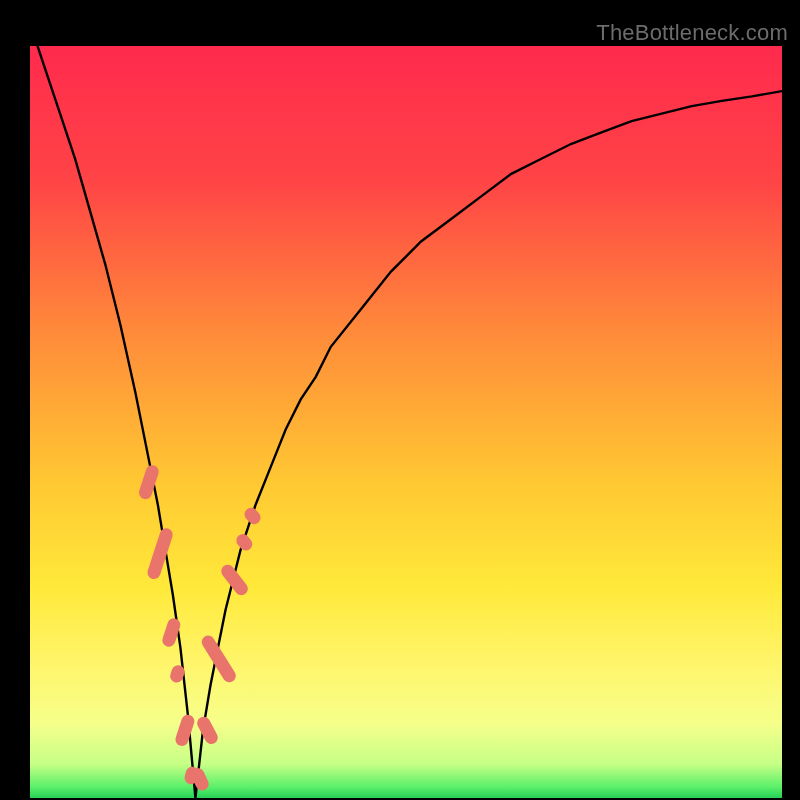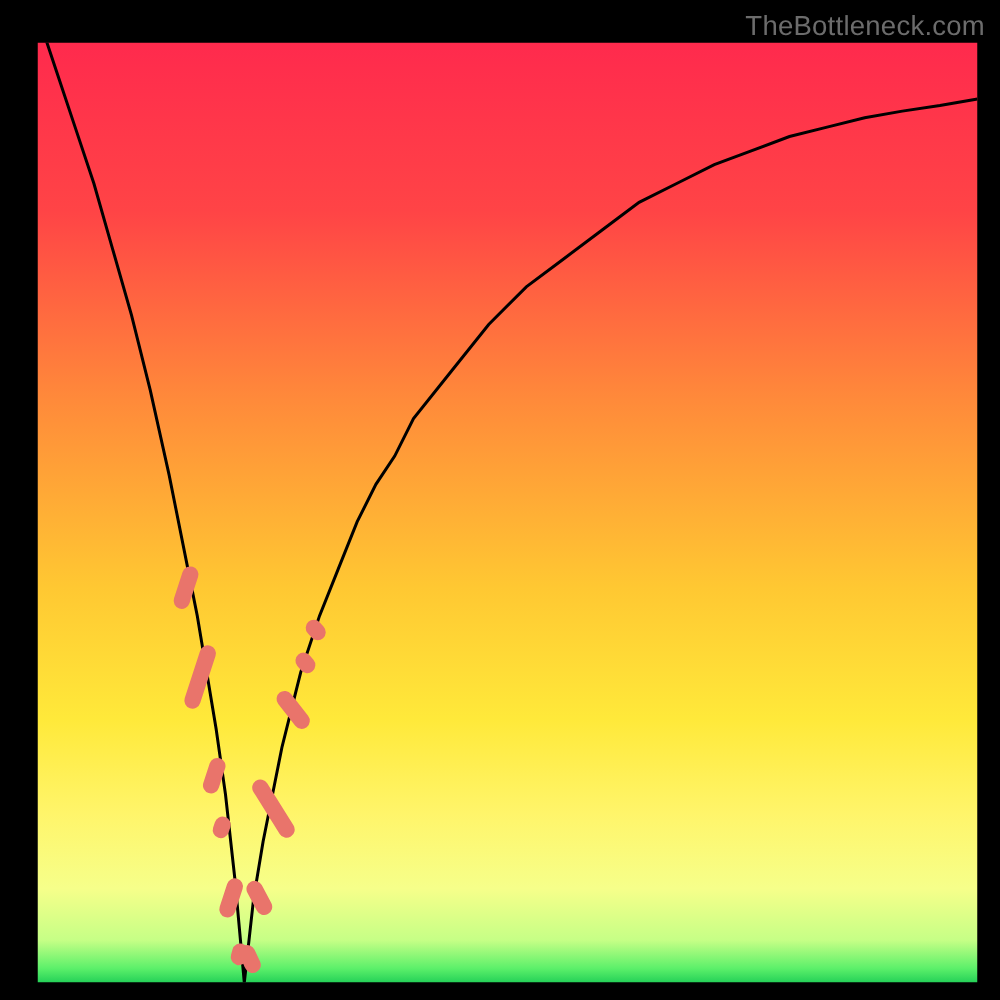--- a/index.html
+++ b/index.html
@@ -7,21 +7,21 @@
     padding: 0;
     width: 800px;
     height: 800px;
     overflow: hidden;
     background: #000;
     font-family: Arial, Helvetica, sans-serif;
   }
   .frame {
     position: absolute;
     left: 0;
-    top: 4px;
+    top: 16px;
     width: 800px;
     height: 700px;
     background: #000;
   }
   .plot {
     position: absolute;
     left: 30px;
     top: 30px;
     width: 752px;
     height: 752px;

